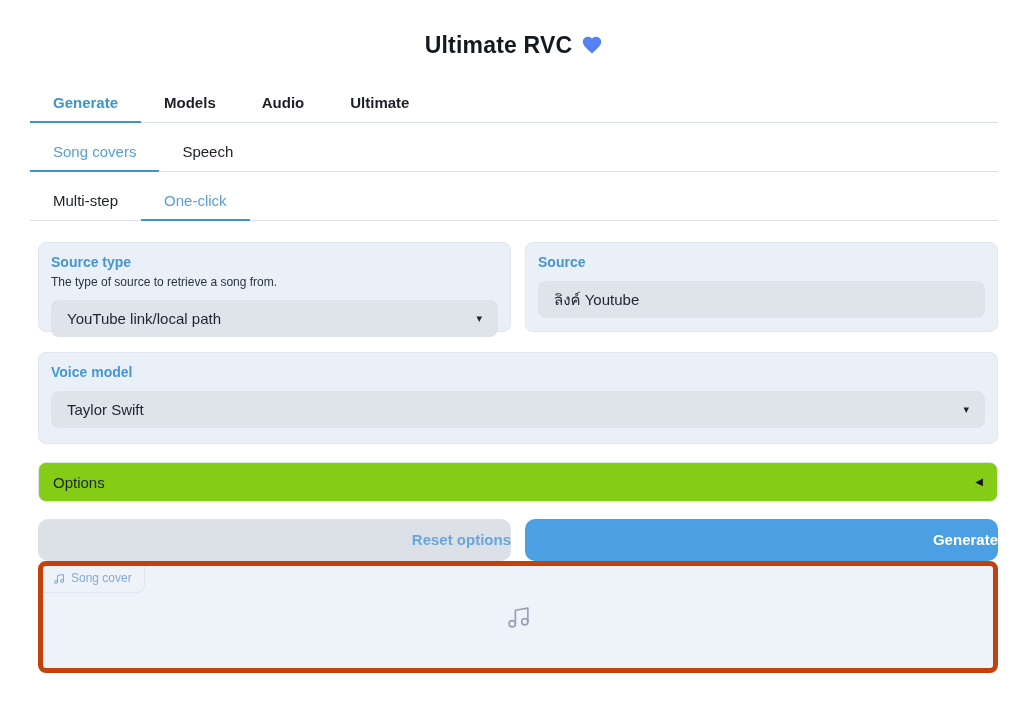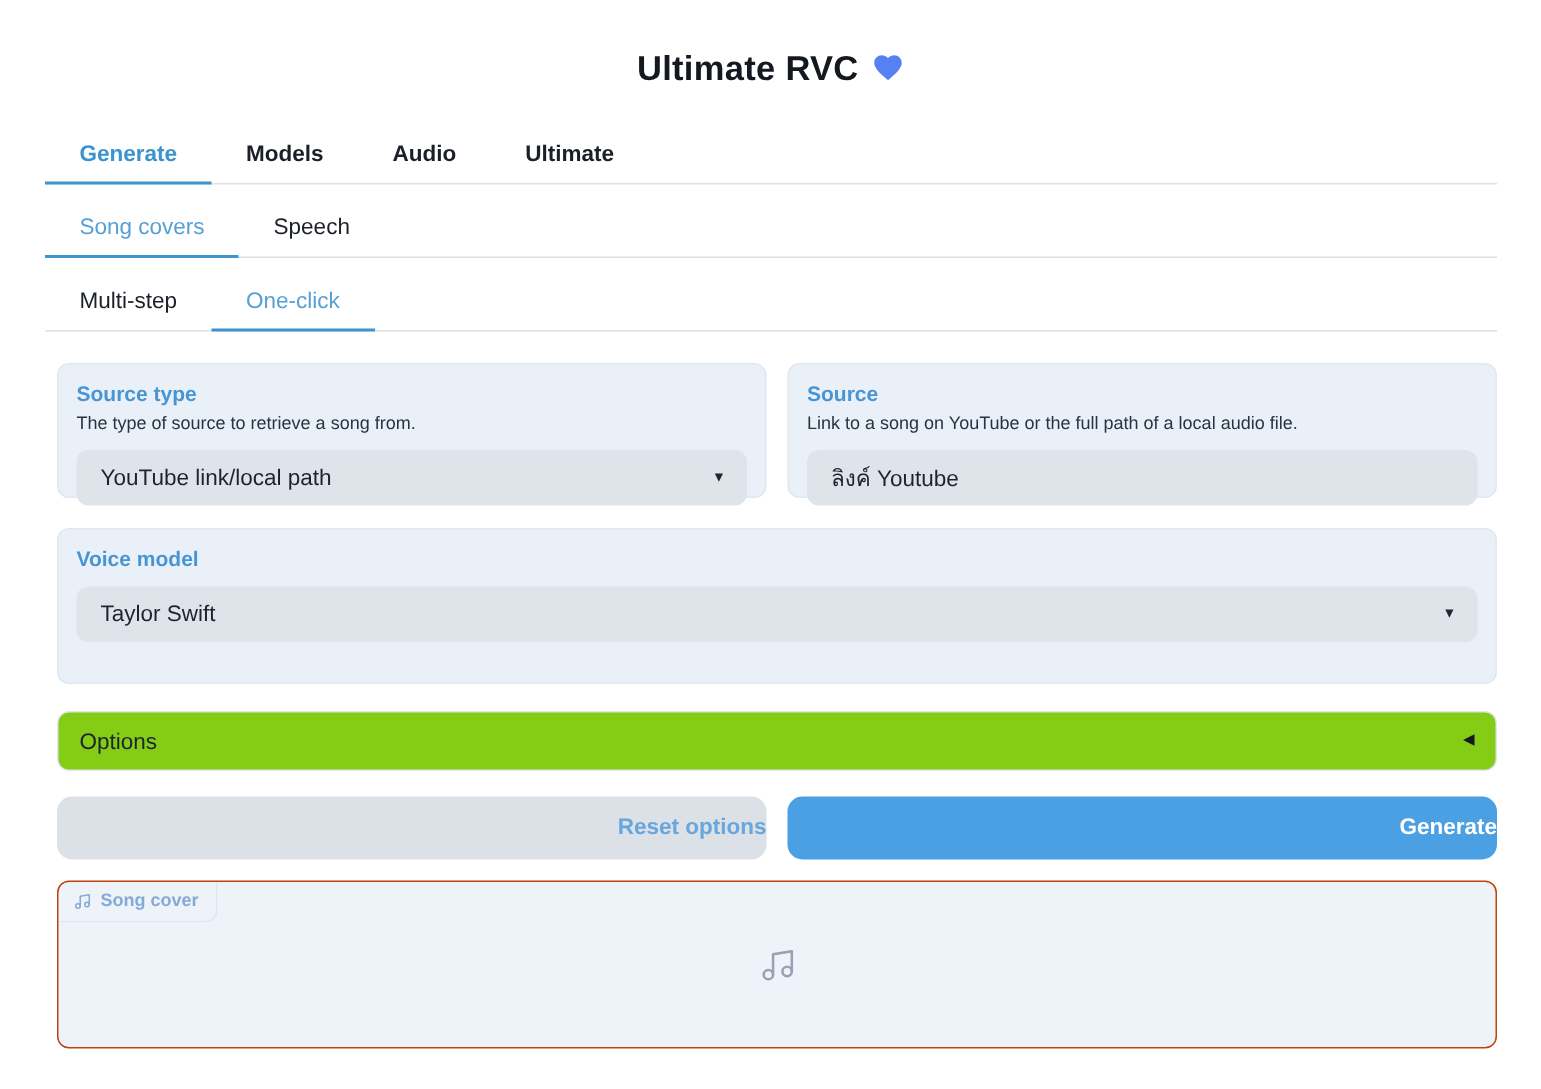--- a/index.html
+++ b/index.html
@@ -69,21 +69,21 @@
     border: none; border-radius: 8px;
     display: flex; align-items: center; justify-content: space-between;
     padding: 0 16px;
     font-size: 15px; color: #1d2430;
     width: 100%; font-family: inherit; text-align: left;
     cursor: pointer;
   }
   .control .caret { font-size: 11px; color: #20262e; line-height: 1; }
   input.control { cursor: text; }
 
-  .voice-panel { margin-top: 20px; height: 104px; }
+  .voice-panel { margin-top: 20px; height: 92px; }
 
   
   .accordion {
     margin-top: 18px;
     width: 100%; height: 40px;
     background: #84cc16;
     border: 1px solid #e0e6ee;
     border-radius: 8px;
     display: flex; align-items: center; justify-content: space-between;
     padding: 0 14px;
@@ -97,27 +97,26 @@
   .btn {
     height: 42px; border: none; border-radius: 10px;
     font-family: inherit; font-size: 15px; font-weight: 700;
     cursor: pointer; line-height: 42px; text-align: right;
   }
   .btn-secondary { background: #dce1e7; color: var(--reset-text, #69a6dc); }
   .btn-primary { background: var(--generate-bg, #4aa0e3); color: #ffffff; }
 
   
   .output {
-    margin-top: 14px;
     height: 112px;
     background: #eef2f9;
-    border: 1px solid #c2410c;
+    border: 5px solid #c2410c;
     border-radius: 8px;
     position: relative;
-    display: flex; align-items: center; justify-content: center; font-weight: bold;
+    display: flex; align-items: center; justify-content: center;
   }
   .output-badge {
     position: absolute; top: 0; left: 0;
     display: flex; align-items: center; gap: 6px;
     padding: 5px 12px 6px 10px;
     border-right: 1px solid #dfe6ef;
     border-bottom: 1px solid #dfe6ef;
     border-top-left-radius: 8px;
     border-bottom-right-radius: 8px;
     color: var(--badge-text, #84abd7);
@@ -162,21 +161,20 @@
         <div class="panel-label">Source type</div>
         <div class="panel-desc">The type of source to retrieve a song from.</div>
         <button class="control">
           <span>YouTube link/local path</span>
           <span class="caret">▾</span>
         </button>
       </section>
 
       <section class="panel">
         <div class="panel-label">Source</div>
-        <div class="panel-desc">Link to a song on YouTube or the full path of a local audio file.</div>
         <input class="control" type="text" value="ลิงค์ Youtube" style="">
       </section>
     </div>
 
     <section class="panel voice-panel">
       <div class="panel-label">Voice model</div>
       <button class="control">
         <span>Taylor Swift</span>
         <span class="caret">▾</span>
       </button>

